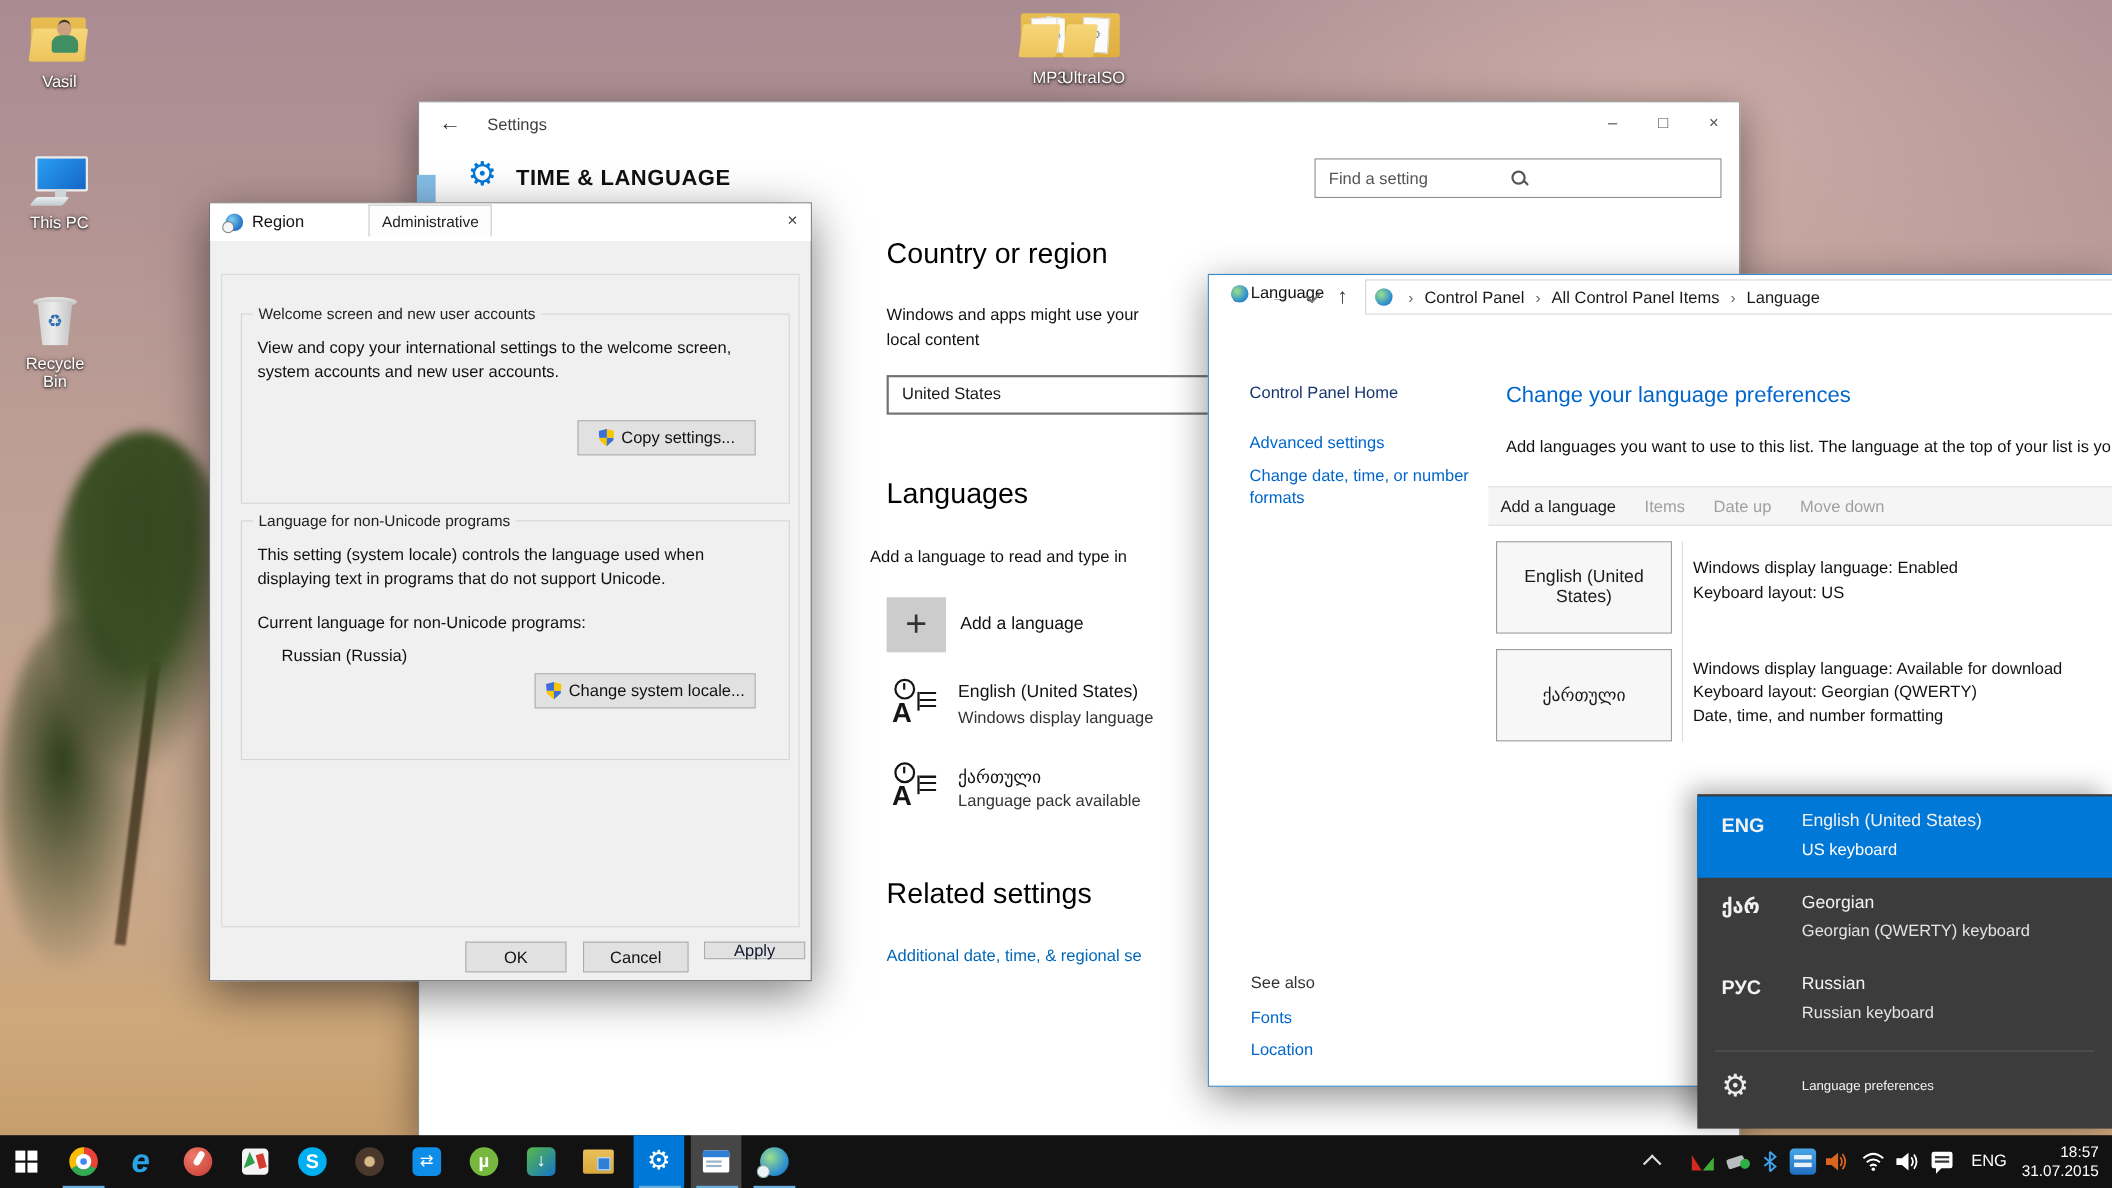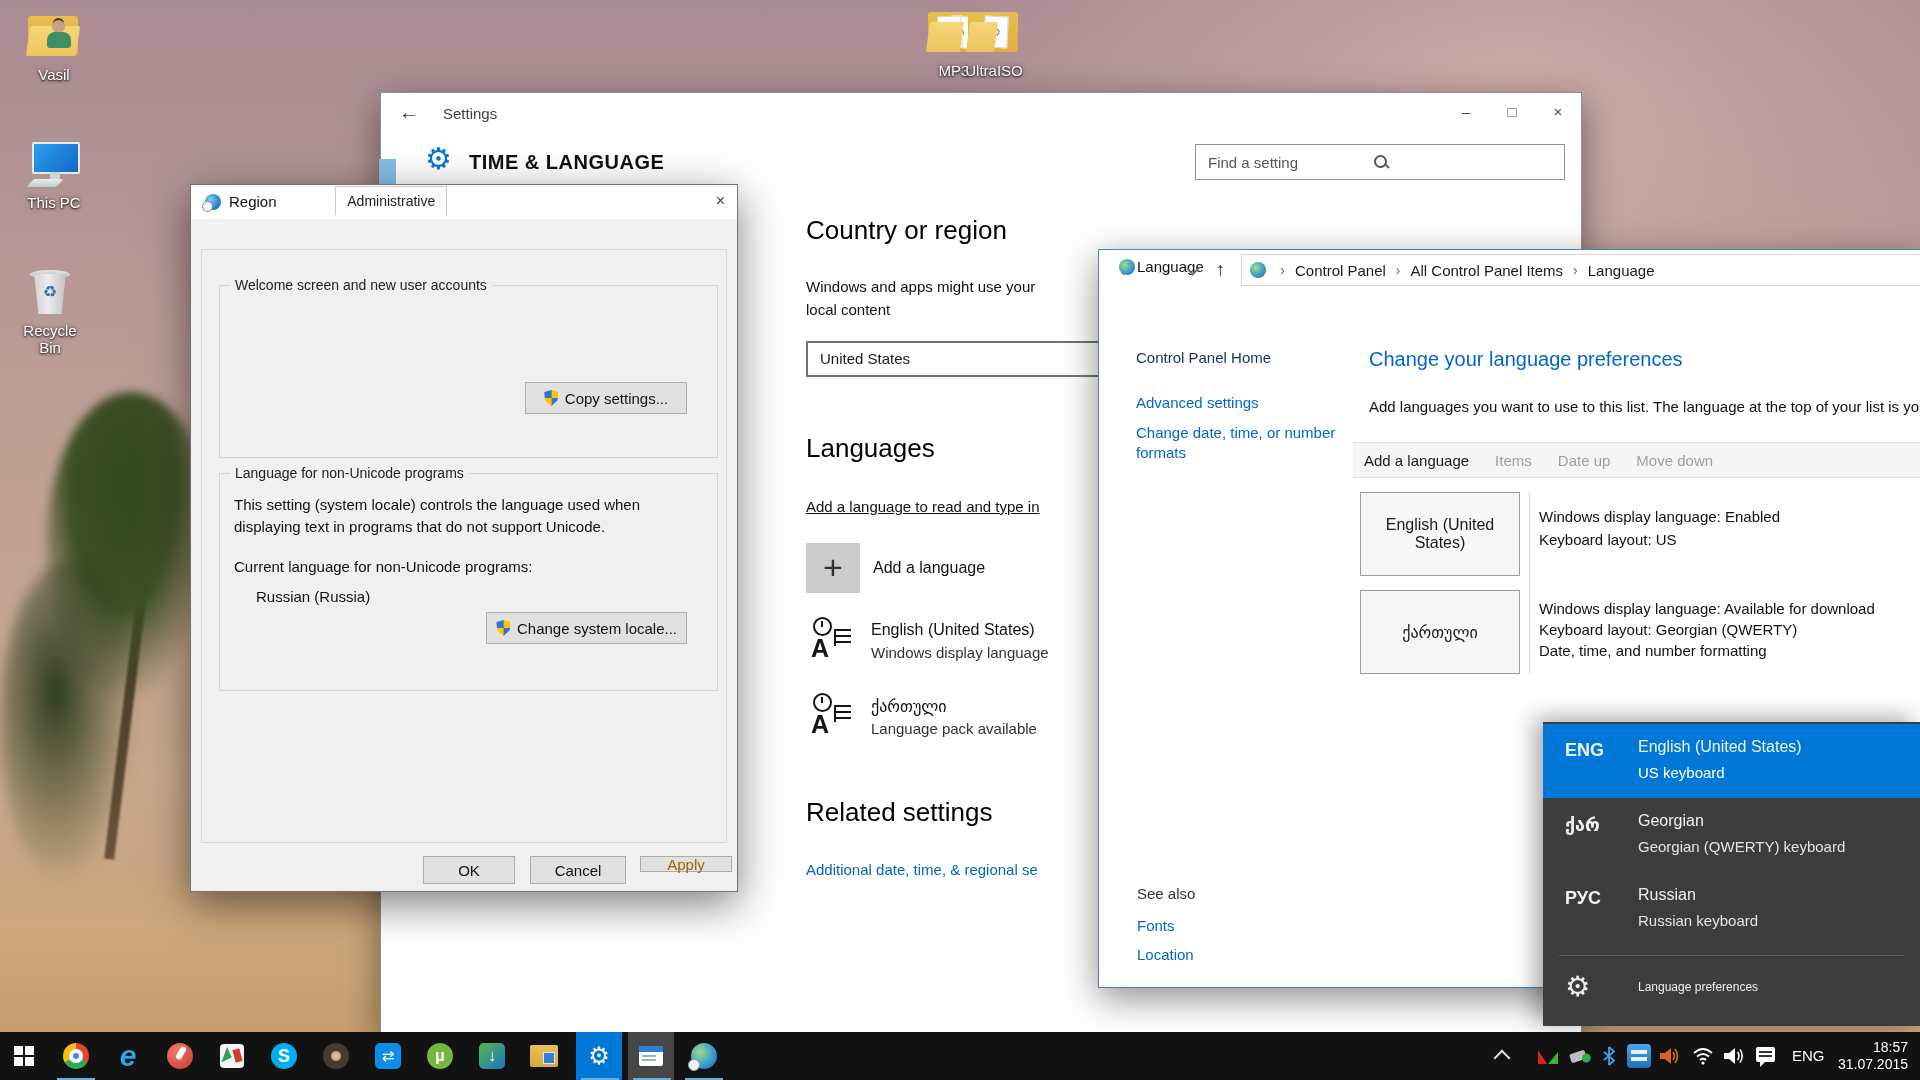--- a/index.html
+++ b/index.html
@@ -269,21 +269,21 @@
     <div class="abs h1" style="left:425px;top:122px;">Country or region</div>
     <div class="abs body15" style="left:425px;top:182px;width:320px;">
       <span>Windows and apps might use your</span><br>
       <span>local content</span>
     </div>
     <div class="abs combo">
       <span>United States</span>
     </div>
 
     <div class="abs h1" style="left:425px;top:340px;">Languages</div>
-    <div class="abs body15" style="left:425px;top:402px;width:294px;white-space:nowrap;overflow:hidden;text-decoration:underline;">Add a language to read and type in</div>
+    <div class="abs body15" style="left:410px;top:402px;width:294px;white-space:nowrap;overflow:hidden;">Add a language to read and type in</div>
     <div class="abs addtile">
       <span>+</span>
     </div>
     <div class="abs body15" style="left:492px;top:463px;font-size:16px;">Add a language</div>
 
     <div class="abs" style="left:430px;top:524px;">
       <div class="langicon">
           <span class="li-a">A</span>
           <span class="li-clock"></span>
           <span class="li-cjk"></span>
@@ -316,20 +316,21 @@
 
     <div class="tabs">
       <div class="tab">Formats</div>
       <div class="tab">Location</div>
       <div class="tab active">Administrative</div>
     </div>
     <div class="abs tabpage"></div>
 
     <div class="groupbox" style="left:28px;top:100px;width:497px;height:171px;">
       <div class="gb-label">Welcome screen and new user accounts</div>
+      <div class="dlg-text" style="left:14px;top:20px;width:462px;">View and copy your international settings to the welcome screen, system accounts and new user accounts.</div>
       <div class="win-btn" style="left:305px;top:96px;width:162px;height:32px;">
         <span class="shield"></span>
         <span>Copy settings...</span>
       </div>
     </div>
 
     <div class="groupbox" style="left:28px;top:288px;width:497px;height:216px;">
       <div class="gb-label">Language for non-Unicode programs</div>
       <div class="dlg-text" style="left:14px;top:20px;width:470px;">This setting (system locale) controls the language used when displaying text in programs that do not support Unicode.</div>
       <div class="dlg-text" style="left:14px;top:82px;">Current language for non-Unicode programs:</div>
@@ -339,21 +340,21 @@
         <span>Change system locale...</span>
       </div>
     </div>
 
     <div class="win-btn" style="left:232px;top:671px;width:92px;height:28px;">
       <span>OK</span>
       </div>
     <div class="win-btn" style="left:339px;top:671px;width:96px;height:28px;">
       <span>Cancel</span>
       </div>
-    <div class="win-btn" style="left:449px;top:671px;width:92px;height:16px;color:#a16207;">
+    <div class="win-btn" style="left:449px;top:671px;width:92px;height:16px;color:#0f172a;">
       <span>Apply</span>
       </div>
   </div>
 
   <div class="abs win langwin">
     <div class="mini-globe" style="position:absolute;left:12px;top:9px;"></div>
     <div class="abs lw-title">Language</div>
 
     <div class="lw-navrow">
       <span class="navglyph" style="color:#333;">←</span>

